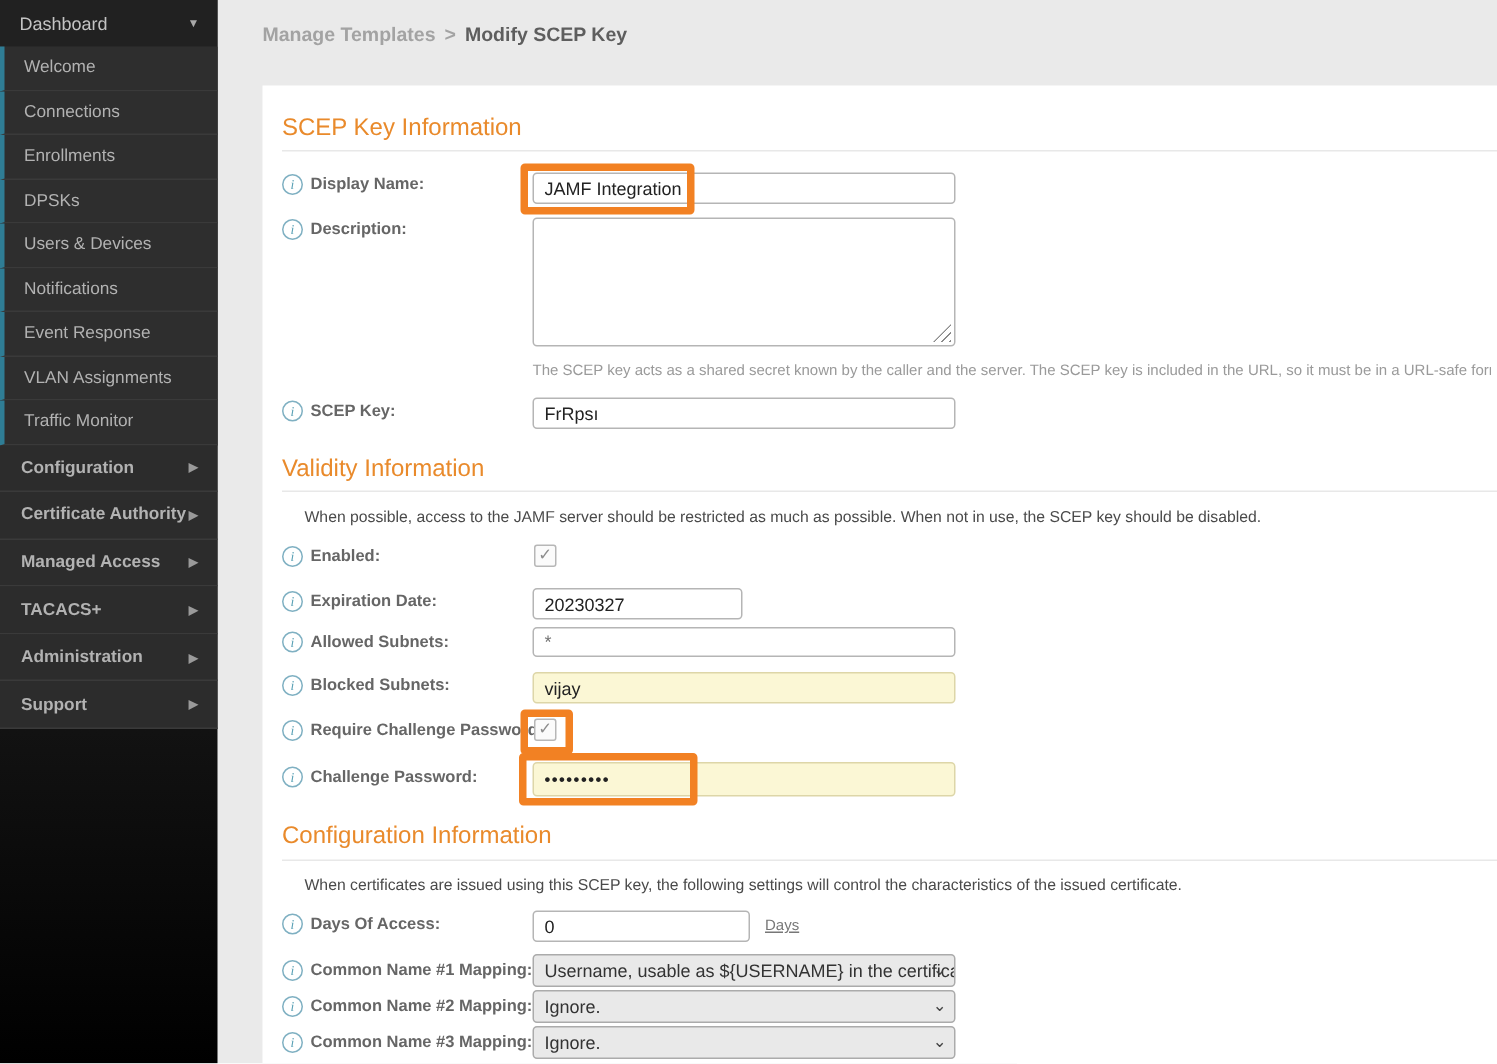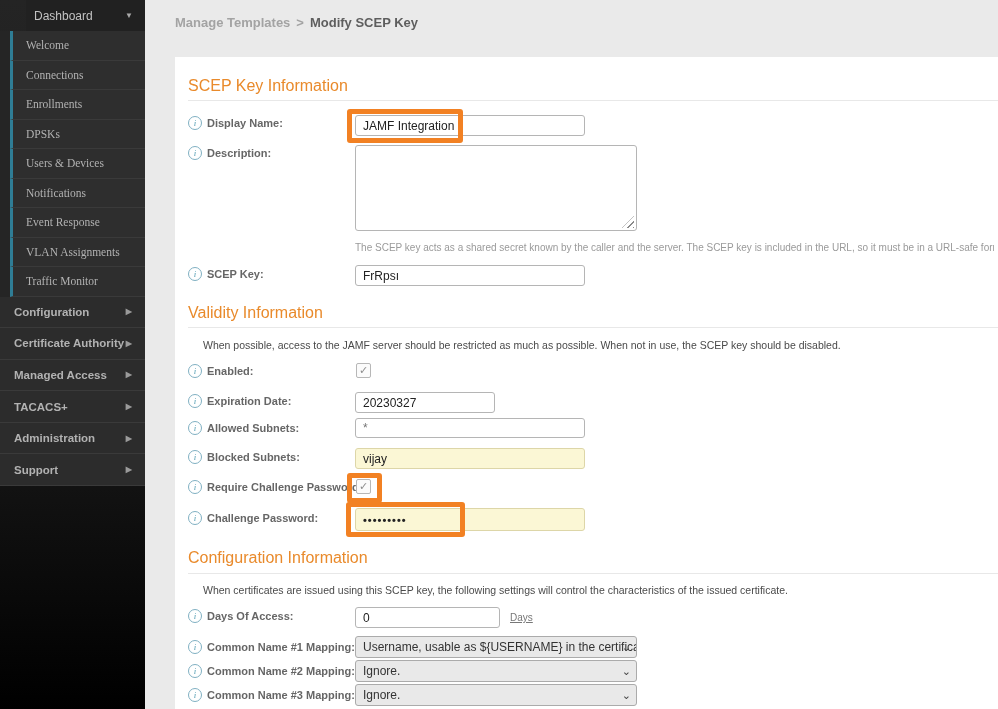--- a/index.html
+++ b/index.html
@@ -4,26 +4,26 @@
 <style>
   * { margin:0; padding:0; box-sizing:border-box; }
   html,body { width:998px; height:709px; }
   body { font-family:"Liberation Sans", sans-serif; }
   .stage { position:relative; width:998px; height:709px; background:#eaeaea; overflow:hidden; }
 
   
   .sidebar { position:absolute; left:0; top:0; width:145px; height:709px;
              background:linear-gradient(180deg,#242424 0%,#1a1a1a 55%,#000 100%); }
   .sb-header { height:31px; background:#212121; color:#c3c3c3; font-size:12px;
-               display:flex; align-items:center; padding:0 12px 0 8px; cursor:pointer;margin-left:26px; }
+               display:flex; align-items:center; padding:0 12px 0 13px; cursor:pointer; }
   .sb-header .caret { margin-left:auto; font-size:8px; color:#a9a9a9; }
   .sb-sub { background:#252525; }
-  .sb-item { height:29.5px; margin-left:10px; background:#2e2e2e; border-left:3px solid #2f7d95;
+  .sb-item { height:29.5px; background:#2e2e2e; border-left:3px solid #2f7d95;
              border-bottom:1px solid #3a3a3a; color:#b2b2b2; font-size:11.5px;
-             display:flex; align-items:center; padding-left:13px; cursor:pointer;font-family:Liberation Serif, serif; }
+             display:flex; align-items:center; padding-left:13px; cursor:pointer; }
   .sb-group { height:31.6px; background:#2c2c2c; border-bottom:1px solid #3a3a3a; color:#b2b2b2;
               font-size:11.5px; display:flex; align-items:center; justify-content:space-between;
               padding:0 13px 0 14px; cursor:pointer;font-weight:bold; }
   .sb-group .arrow { font-size:8px; color:#9a9a9a; }
 
   
   .breadcrumb { position:absolute; left:175px; top:15px; font-size:13px; font-weight:bold; color:#a3a3a3; }
   .breadcrumb .parent { color:#a3a3a3; cursor:pointer; }
   .breadcrumb .sep { color:#a3a3a3; margin:0 6px; }
   .breadcrumb .current { color:#5e5e5e; }
@@ -34,21 +34,21 @@
   .sec-title { left:13px; font-size:16px; color:#e98a2b; }
   .sec-line { left:13px; right:0; height:1px; background:#e8e8e8; }
   .note { left:28px; font-size:10.5px; color:#4a4a4a; white-space:nowrap; }
   .help { left:180px; right:4px; font-size:10px; color:#9a9a9a; white-space:nowrap; overflow:hidden; }
   .info { left:13px; width:14px; height:14px; border:1px solid #7fb0c2; border-radius:50%;
           color:#58a0b5; font-size:9px; font-style:italic; font-family:"Liberation Serif",serif;
           text-align:center; line-height:12px; cursor:pointer; }
   .lbl { left:32px; font-size:11px; font-weight:bold; color:#666; white-space:nowrap; }
   .inp { left:180px; height:21px; border:1px solid #b5b5b5; border-radius:3px; background:#fff;
          font-family:"Liberation Sans",sans-serif; font-size:12px; color:#222; padding:0 7px; outline:none; }
-  .inp.wide { width:230px; }
+  .inp.wide { width:282px; }
   .inp.yellow { background:#fbf7d5; border-color:#ddd6a8; }
   .txtarea { left:180px; width:282px; height:86px; border:1px solid #b5b5b5; border-radius:3px; background:#fff; }
   .grip { position:absolute; right:2px; bottom:2px; width:12px; height:12px;
           background:repeating-linear-gradient(135deg,#8a8a8a 0 1px,transparent 1px 4px);
           clip-path:polygon(100% 0,100% 100%,0 100%); cursor:nwse-resize; }
   .chk { left:181px; width:15px; height:15px; border:1px solid #b7b7b7; border-radius:2px;
          background:#fbfbfb; color:#8d8d8d; font-size:11px; line-height:13px; text-align:center; cursor:pointer; }
   .sel { left:180px; width:282px; height:22px; background:#e9e9e9; border:1px solid #ababab;
          border-radius:3px; font-size:12px; color:#333; line-height:20px; padding:0 18px 0 7px;
          white-space:nowrap; overflow:hidden; cursor:pointer; }

